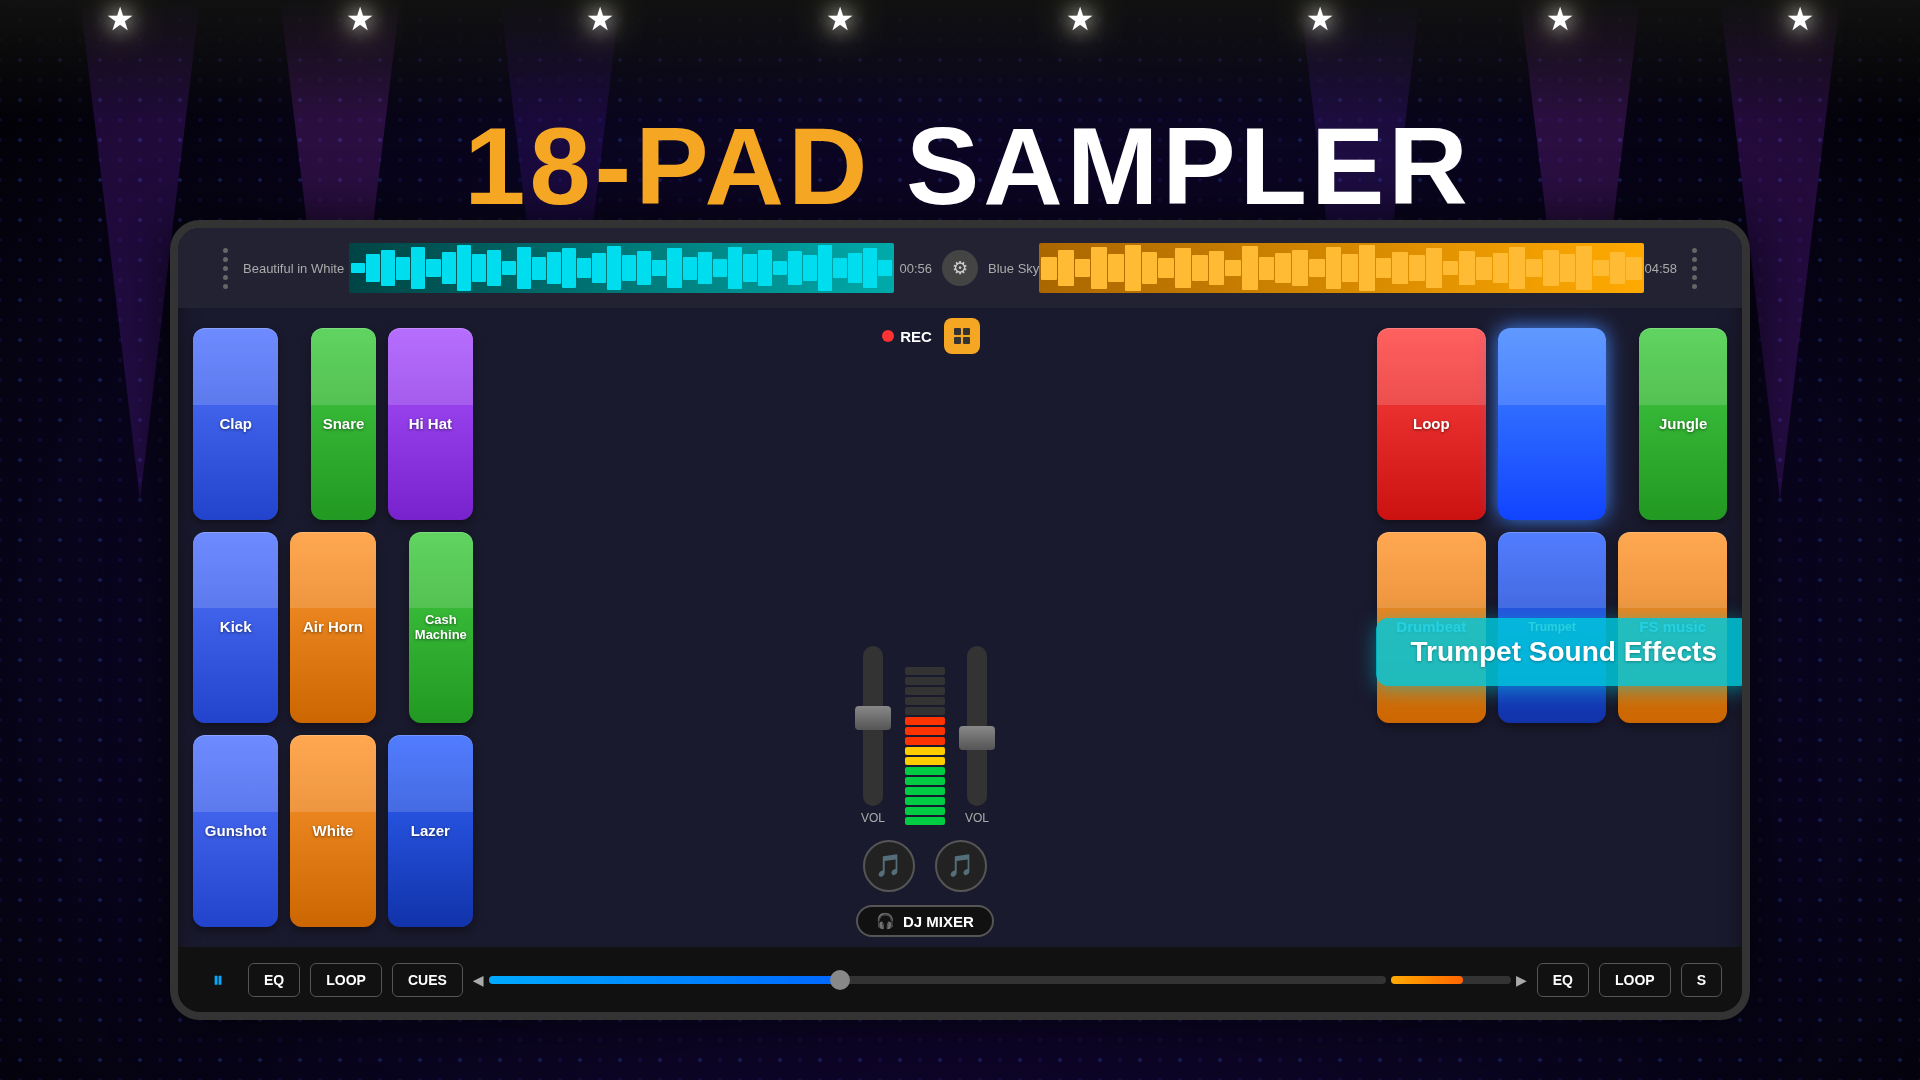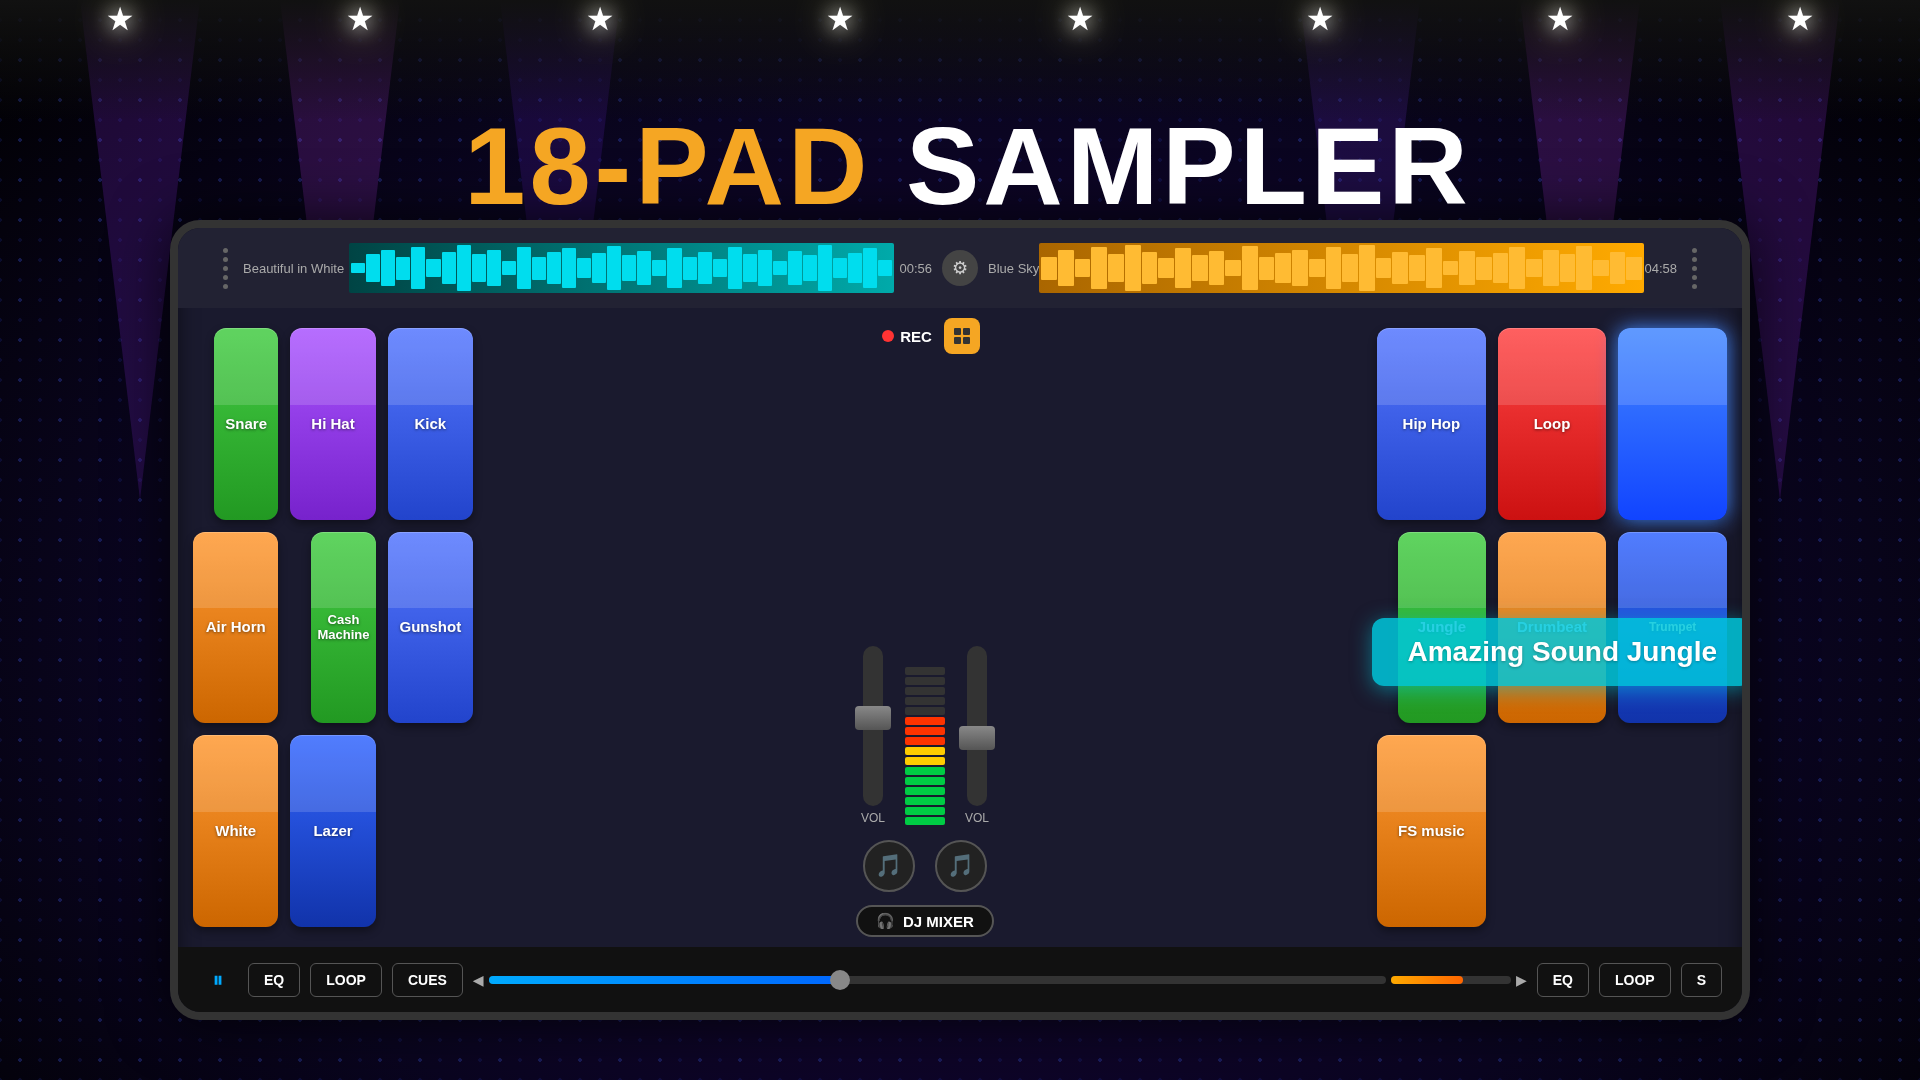--- a/index.html
+++ b/index.html
@@ -622,20 +622,21 @@
         <div class="grip-dot"></div>
         <div class="grip-dot"></div>
       <div class="grip-dot"></div>
         <div class="grip-dot"></div>
     </div>
   </div>
 
   <div class="main-content">
 
     <div class="left-pads">
+      <div class="pad-btn pad-blue">Clap</div>
       <div class="pad-btn pad-green">Snare</div>
       <div class="pad-btn pad-purple">Hi Hat</div>
       <div class="pad-btn pad-blue">Kick</div>
       <div class="pad-btn pad-orange">Air Horn</div>
       <div class="pad-btn pad-green" style="font-size:13px;">Cash<br>Machine</div>
       <div class="pad-btn pad-blue">Gunshot</div>
       <div class="pad-btn pad-orange">White</div>
       <div class="pad-btn pad-blue-dark">Lazer</div>
     </div>
 
@@ -699,21 +700,20 @@
         </div>
       </div>
 
       <div class="dj-mixer-badge" style="margin-top:8px;">
         <span>🎧</span>
         <span>DJ MIXER</span>
       </div>
     </div>
 
     <div class="right-pads">
-      <div class="pad-btn pad-blue">Hip Hop</div>
       <div class="pad-btn pad-red">Loop</div>
       <div class="pad-btn pad-glow-blue"></div>
       <div class="pad-btn pad-green">Jungle</div>
       <div class="pad-btn pad-orange">Drumbeat</div>
       <div class="pad-btn pad-blue-dark" style="font-size:12px;">Trumpet</div>
       <div class="pad-btn pad-orange">FS music</div>
     </div>
 
   </div>
 
@@ -735,16 +735,16 @@
       </div>
       <span class="progress-arrow">▶</span>
     </div>
 
     <button class="bottom-btn active">EQ</button>
     <button class="bottom-btn active">LOOP</button>
     <button class="bottom-btn active">S</button>
   </div>
 
   <div class="tooltip">
-    <span>Amazing Sound Jungle</span>
+    <span>Trumpet Sound Effects</span>
   </div>
 
 </div>
 
 </body></html>

